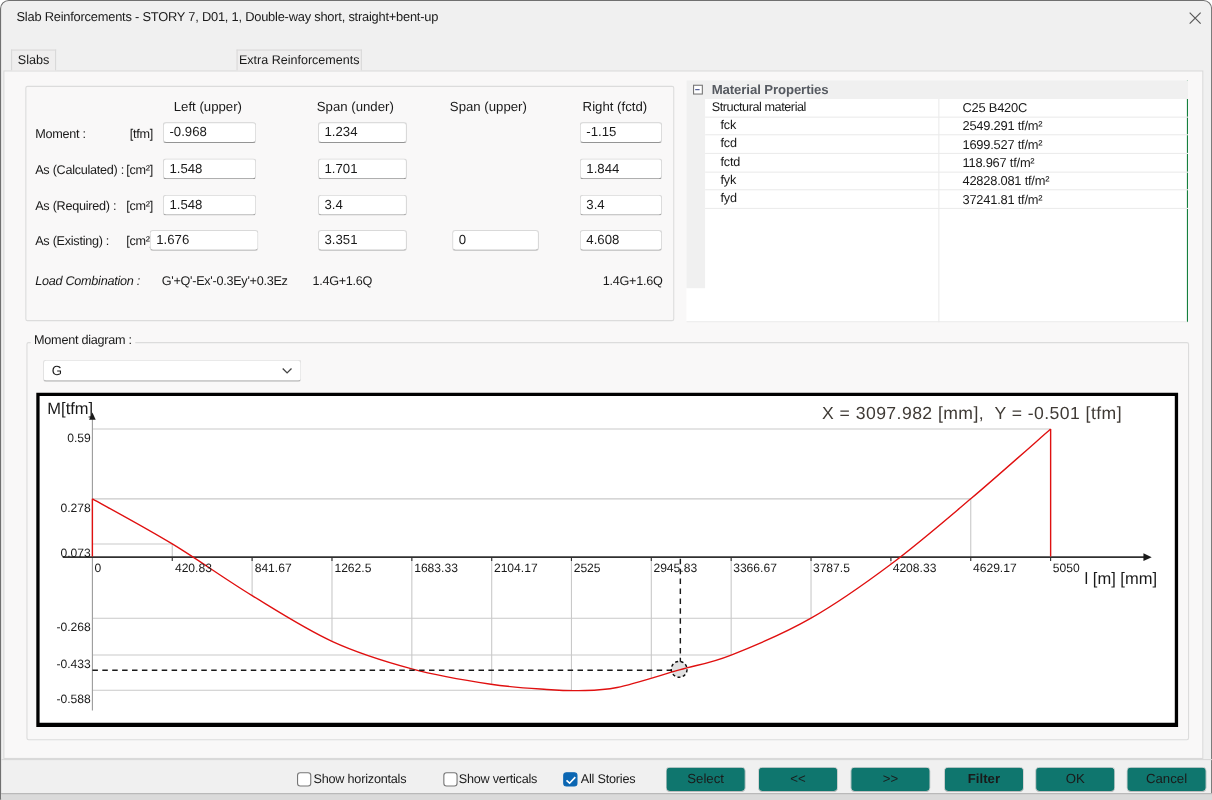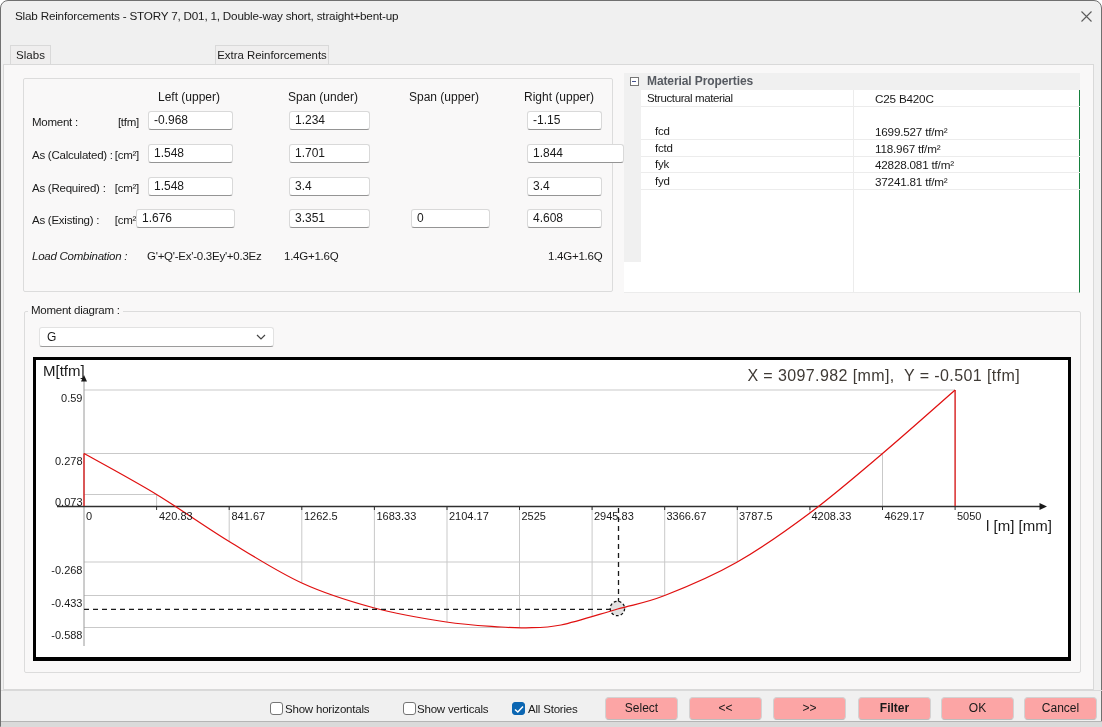--- a/index.html
+++ b/index.html
@@ -40,60 +40,60 @@
 .pval{position:absolute;left:234px;top:1.5px;font-size:11.7px;letter-spacing:-0.2px;}
 #pgdivider{position:absolute;left:229px;top:17px;width:1px;height:203px;background:#ececec;}
 
 #chartbox{position:absolute;left:32px;top:356px;width:1038px;height:304px;
   background:#fff;border:solid #000;border-width:3px 3px 4px 3px;}
 
 #footline{position:absolute;left:0px;top:689px;width:1102px;height:1px;background:#d9d9d9;}
 .cb{position:absolute;width:13px;height:13px;background:#fff;border:1.2px solid #767676;
   border-radius:3px;top:701px;}
 .cbl{position:absolute;font-size:11.5px;letter-spacing:-0.2px;color:#1a1a1a;top:702px;}
-.btn{position:absolute;top:696px;width:73px;height:23px;background:#fca5a5;
+.btn{position:absolute;top:696px;width:73px;height:23px;background:#0f766e;
   border:1px solid #d2d2d2;border-bottom-color:#bdbdbd;border-radius:4px;
   font-size:12px;color:#1a1a1a;text-align:center;line-height:21px;}
 #botshadow{position:absolute;left:0;top:720px;width:1102px;height:7px;background:#dadada;border-top:1px solid #b5b5b5;}
 </style>
 </head>
 <body>
 <div id="dlg">
   <div id="title">Slab Reinforcements - STORY 7, D01, 1, Double-way short, straight+bent-up</div>
   <svg class="abs" style="left:1080px;top:9.5px;" width="11" height="11" viewBox="0 0 11 11">
     <path d="M0.5 0.5 L10.5 10.5 M10.5 0.5 L0.5 10.5" stroke="#5b5b5b" stroke-width="1.1" fill="none"></path>
     </svg>
 
   <div id="page"></div>
   <div class="tab" style="left:9px;top:44px;width:41px;height:19px;line-height:18px;font-size:11.5px;">Slabs</div>
   <div class="tab" style="left:214px;top:44px;width:114px;height:19px;line-height:18px;font-size:11.4px;">Extra Reinforcements</div>
 
   <div class="gbox" style="left:22px;top:77px;width:590px;height:214px;"></div>
   <div class="hdr" style="left:128px;">Left (upper)</div>
   <div class="hdr" style="left:262px;">Span (under)</div>
   <div class="hdr" style="left:383px;">Span (upper)</div>
-  <div class="hdr" style="left:498px;">Right (upper)</div>
+  <div class="hdr" style="left:498px;">Right (fctd)</div>
 
   <div class="rlabel" style="top:115px;">Moment :</div>
   <div class="unit" style="left:98px;top:115px;">[tfm]</div>
   <div class="rlabel" style="top:148px;">As (Calculated) :</div>
   <div class="unit" style="left:98px;top:148px;">[cm²]</div>
   <div class="rlabel" style="top:181px;">As (Required) :</div>
   <div class="unit" style="left:98px;top:181px;">[cm²]</div>
   <div class="rlabel" style="top:213px;">As (Existing) :</div>
   <div class="unit" style="left:98px;top:213px;">[cm²]</div>
   <div class="rlabel" style="top:249px;font-style:italic;">Load Combination :</div>
 
   <div class="inp" style="left:147px;top:110px;width:85px;">-0.968</div>
   <div class="inp" style="left:288px;top:110px;width:81px;">1.234</div>
   <div class="inp" style="left:526px;top:110px;width:75px;">-1.15</div>
 
   <div class="inp" style="left:147px;top:143px;width:85px;">1.548</div>
   <div class="inp" style="left:288px;top:143px;width:81px;">1.701</div>
-  <div class="inp" style="left:526px;top:143px;width:97px;">1.844</div>
+  <div class="inp" style="left:526px;top:143px;width:75px;">1.844</div>
 
   <div class="inp" style="left:147px;top:176px;width:85px;">1.548</div>
   <div class="inp" style="left:288px;top:176px;width:81px;">3.4</div>
   <div class="inp" style="left:526px;top:176px;width:75px;">3.4</div>
 
   <div class="inp" style="left:135px;top:208px;width:99px;">1.676</div>
   <div class="inp" style="left:288px;top:208px;width:81px;">3.351</div>
   <div class="inp" style="left:410px;top:208px;width:79px;">0</div>
   <div class="inp" style="left:526px;top:208px;width:75px;">4.608</div>
 
@@ -102,20 +102,24 @@
   <div class="lc" style="left:547px;top:249px;">1.4G+1.6Q</div>
 
   <div id="pgrid">
     <div id="pghead"></div>
     <div id="pgminus"></div>
     <div id="pgtitle">Material Properties</div>
     <div class="pgut"></div>
     <div class="prow" style="top:17.0px;text-align:right;">
         <span class="pname">Structural material</span>
         <span class="pval">C25 B420C</span>
+      </div>
+    <div class="prow" style="top:33.7px;">
+        <span class="pname2">fck</span>
+        <span class="pval">2549.291 tf/m²</span>
       </div>
     <div class="prow" style="top:50.4px;">
         <span class="pname2">fcd</span>
         <span class="pval">1699.527 tf/m²</span>
       </div>
     <div class="prow" style="top:67.1px;">
         <span class="pname2">fctd</span>
         <span class="pval">118.967 tf/m²</span>
       </div>
     <div class="prow" style="top:83.8px;">

